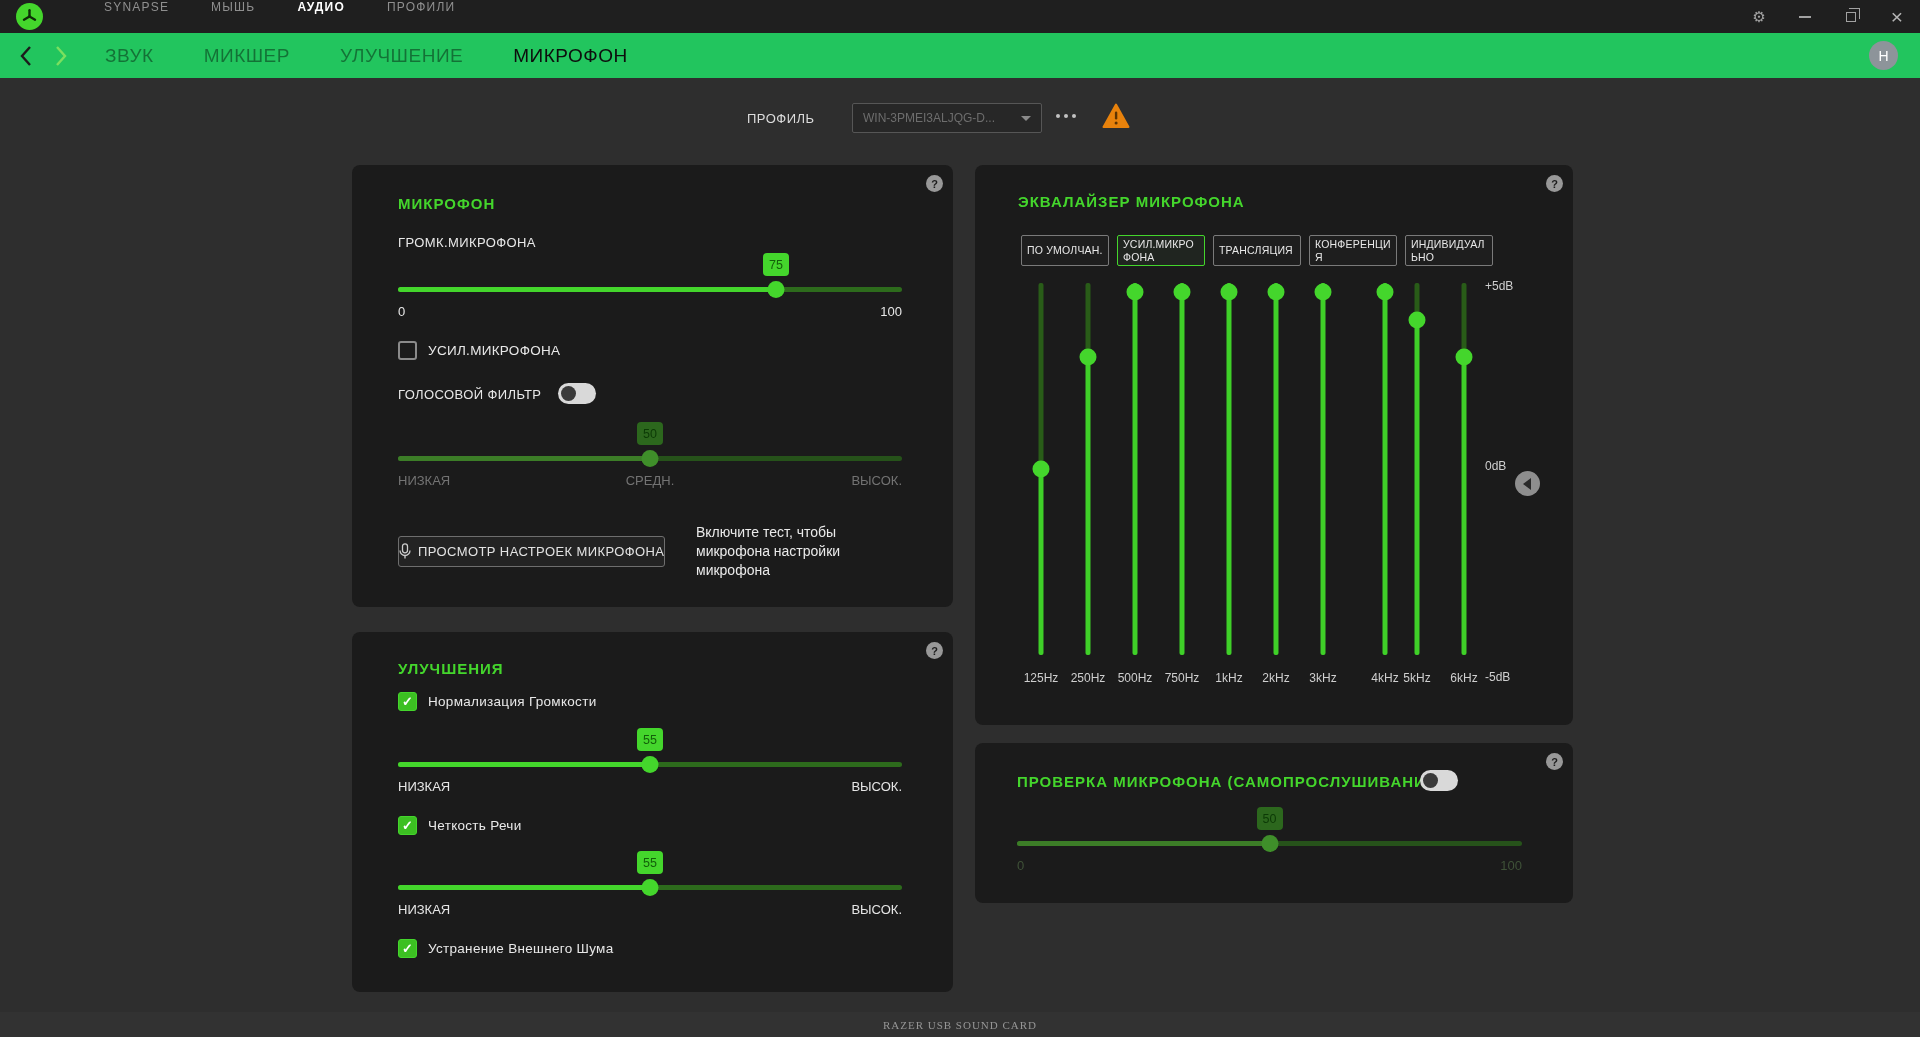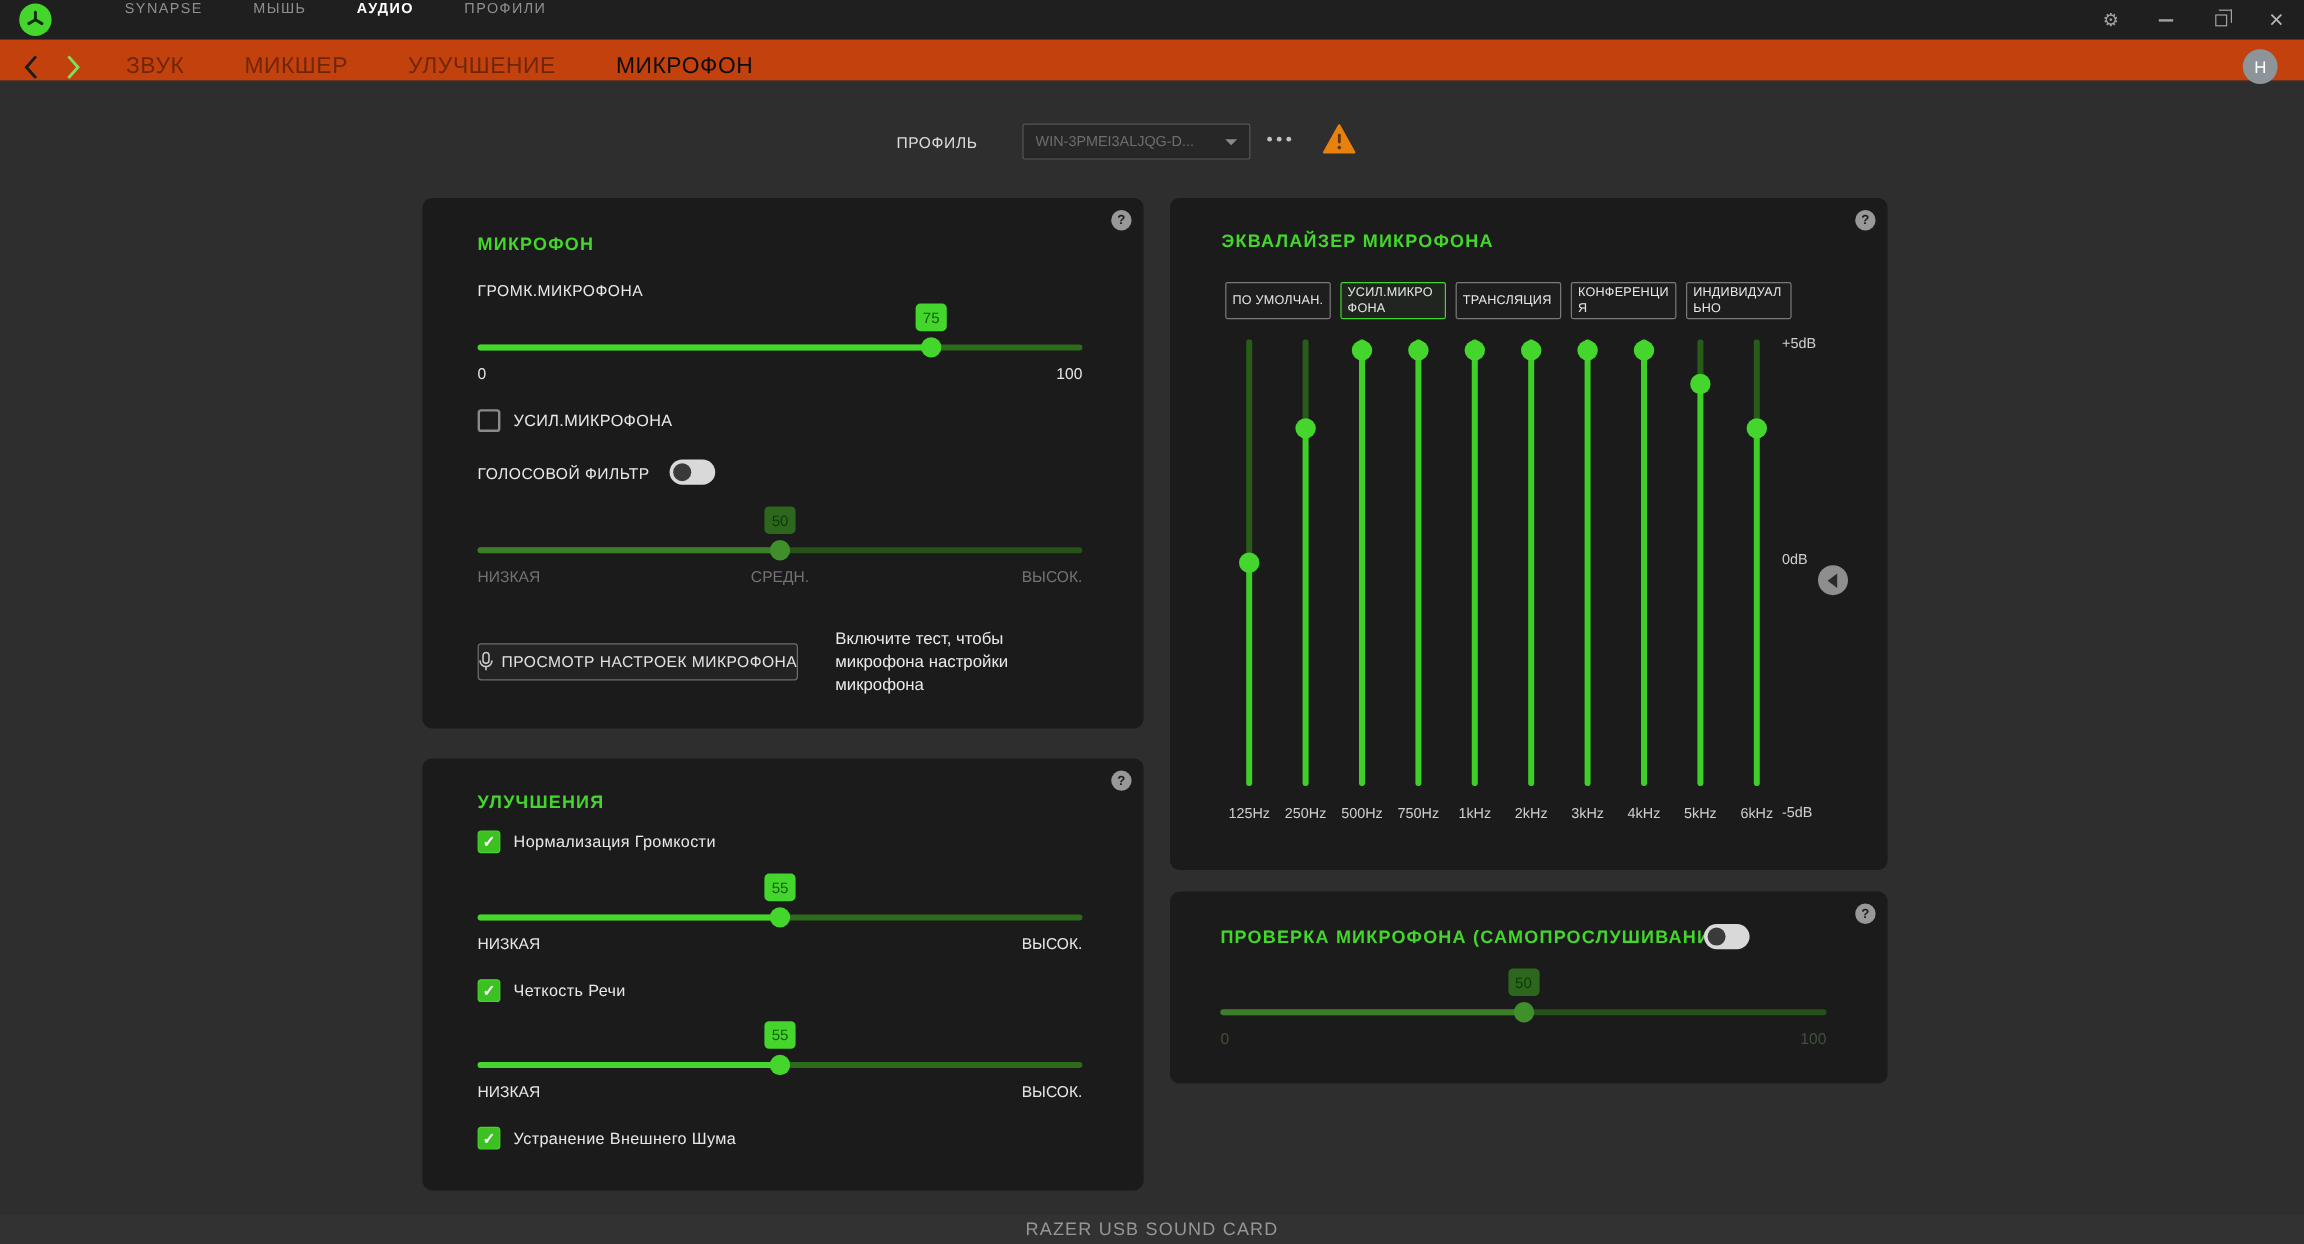--- a/index.html
+++ b/index.html
@@ -16,21 +16,21 @@
   .winctl { position:absolute; right:0; top:0; height:33px; display:flex; align-items:center; }
   .winbtn { width:46px; height:33px; display:flex; align-items:center; justify-content:center; color:#a2a2a2; }
   .gear { font-size:15px; }
   .min-glyph { width:12px; height:0; border-top:2px solid #a2a2a2; }
   .restore-glyph { position:relative; width:10px; height:10px; border:1.5px solid #a2a2a2; background:#1f1f1f; }
   .restore-glyph::before { content:""; position:absolute; left:2px; top:-5px; width:10px; height:10px;
                            border:1.5px solid #a2a2a2; border-bottom:none; border-left:none; }
   .close-glyph { font-size:21px; line-height:1; color:#b5b5b5; }
 
   
-  .navbar { position:absolute; left:0; top:33px; width:1920px; height:34px; background:#c2410c; }
+  .navbar { position:absolute; left:0; top:33px; width:1920px; height:45px; background:#22c55e; }
   .navarrow { position:absolute; top:10px; width:26px; height:26px; display:flex; align-items:center; justify-content:center; }
   .nav-tabs { position:absolute; left:105px; top:0; height:45px; display:flex; gap:50px; align-items:center; }
   .nav-tabs span { font-size:19px; letter-spacing:0.5px; font-weight:500; color:rgba(0,0,0,0.42); cursor:default; }
   .nav-tabs span.active { color:#0d0d0d; }
   .avatar { position:absolute; left:1869px; top:8px; width:29px; height:29px; border-radius:50%;
             background:#8d949a; color:#fff; font-size:14px; display:flex; align-items:center; justify-content:center; }
 
   
   .content { position:absolute; left:0; top:78px; width:1920px; height:934px; background:#2e2e2e; }
 
@@ -110,21 +110,21 @@
   .db-scale span { position:absolute; left:510px; font-size:12px; color:#cfcfcf; }
   .db-0 { top:114px; } .db-1 { top:294px; } .db-2 { top:505px; }
   .collapse-btn { position:absolute; left:540px; top:306px; width:25px; height:25px; border-radius:50%;
                   background:#8e8e8e; display:flex; align-items:center; justify-content:center; }
   .collapse-btn i { width:0; height:0; border-top:6px solid transparent; border-bottom:6px solid transparent;
                     border-right:8px solid #2a2a2a; margin-right:2px; }
 
   
   .footer { position:absolute; left:0; top:1012px; width:1920px; height:25px; background:#323232;
             display:flex; align-items:center; justify-content:center; }
-  .footer span { font-size:15px; letter-spacing:1px; color:#969696; }
+  .footer span { font-size:11px; letter-spacing:1px; color:#969696;font-family:Liberation Serif, serif; }
 </style>
 </head>
 <body>
 
 <div class="titlebar">
   <div class="logo">
     <svg width="17" height="17" viewBox="0 0 24 24">
       <g stroke="#0e2d07" stroke-width="3.4" stroke-linecap="round" fill="none">
         <path d="M12 12 L12 3"></path>
         <path d="M12 12 L4.2 16.5"></path>
@@ -333,21 +333,21 @@
           <div class="v-lower" style="top: 0px; height: 372px;"></div>
           <div class="v-thumb" style="top: 8.5px;"></div>
           <div class="freq">2kHz</div>
         </div>
         <div class="band" style="left: 290px;">
           <div class="v-upper" style="top: 0px; height: 0px;"></div>
           <div class="v-lower" style="top: 0px; height: 372px;"></div>
           <div class="v-thumb" style="top: 8.5px;"></div>
           <div class="freq">3kHz</div>
         </div>
-        <div class="band" style="left: 337px;">
+        <div class="band" style="left: 352px;">
           <div class="v-upper" style="top: 0px; height: 0px;"></div>
           <div class="v-lower" style="top: 0px; height: 372px;"></div>
           <div class="v-thumb" style="top: 8.5px;"></div>
           <div class="freq">4kHz</div>
         </div>
         <div class="band" style="left: 384px;">
           <div class="v-upper" style="top: 0px; height: 37.2px;"></div>
           <div class="v-lower" style="top: 37.2px; height: 334.8px;"></div>
           <div class="v-thumb" style="top: 37.2px;"></div>
           <div class="freq">5kHz</div>

